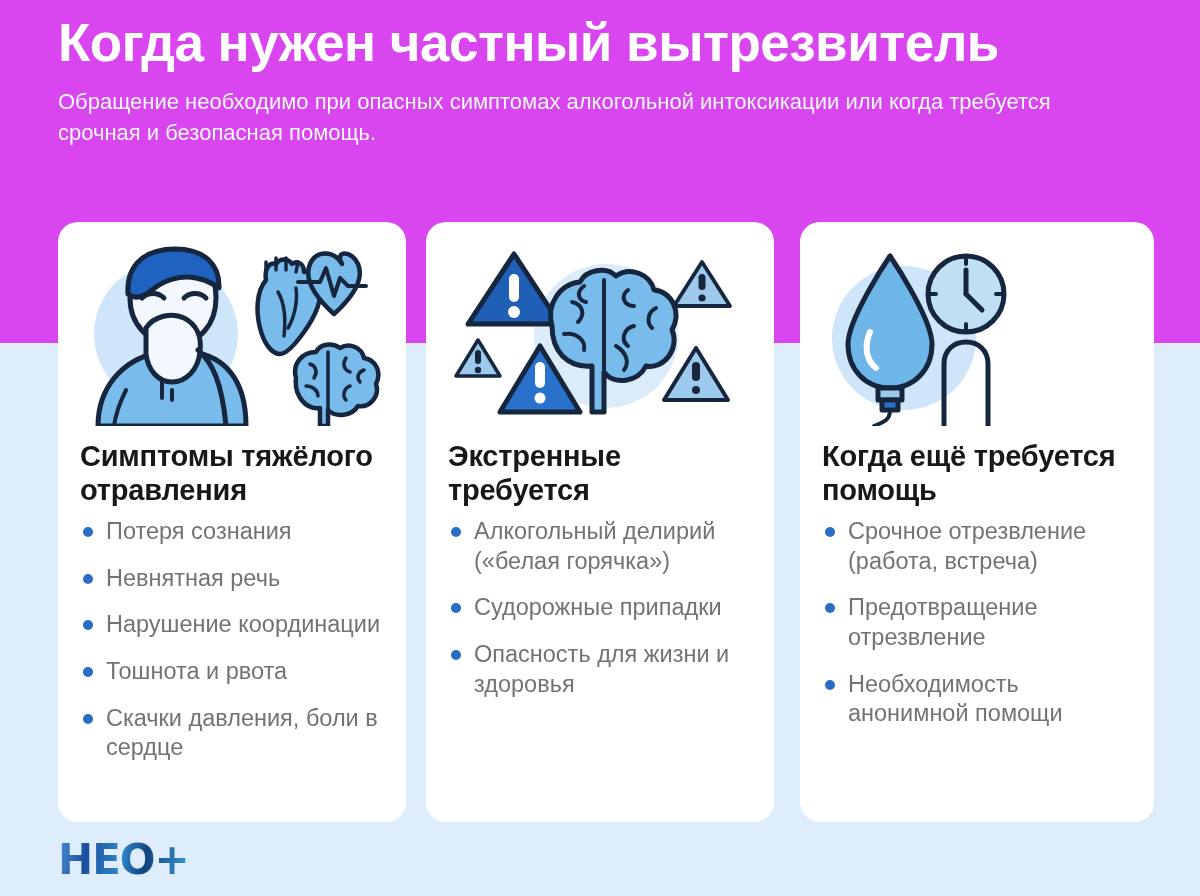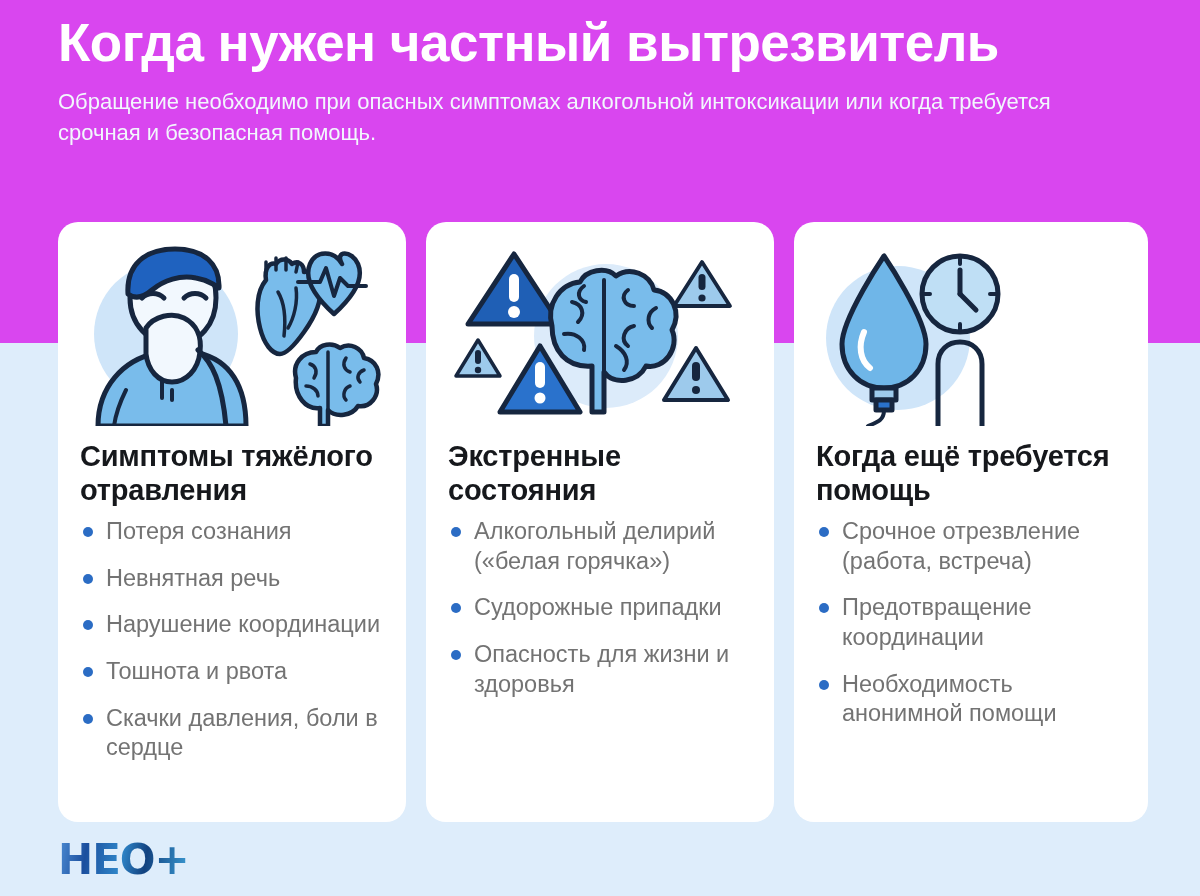--- a/index.html
+++ b/index.html
@@ -62,21 +62,21 @@
   }
   .card {
     background: #ffffff;
     border-radius: 20px;
     width: 348px;
     box-sizing: border-box;
     padding: 18px 22px 16px 22px;
     min-height: 600px;
     position: relative;
   }
-  .card-3 { width: 399px; }
+  .card-3 { width: 399px; margin-left: 6px; }
 
   .illus {
     position: relative;
     height: 190px;
     margin: 0 0 10px 0;
   }
 
   .card-title {
     margin: 0 0 8px 0;
     color: #16181c;
@@ -257,21 +257,21 @@
             <path d="M124 62 C134 64 138 74 130 82" fill="none" stroke-width="4"></path>
             <path d="M116 94 C128 92 138 100 136 110" fill="none" stroke-width="4"></path>
             <path d="M136 46 C128 52 130 60 138 62" fill="none" stroke-width="4"></path>
             <path d="M180 50 C172 56 176 66 186 66" fill="none" stroke-width="4"></path>
             <path d="M186 86 C176 88 172 100 180 106" fill="none" stroke-width="4"></path>
             <path d="M208 68 C200 72 198 82 204 88" fill="none" stroke-width="4"></path>
             <path d="M168 106 C178 112 182 122 176 130" fill="none" stroke-width="4"></path>
           </g>
         </svg>
       </div>
-      <h2 class="card-title">Экстренные состояния</h2>
+      <h2 class="card-title">Экстренные требуется</h2>
       <ul class="bullets">
         <li>Алкогольный делирий («белая горячка»)</li>
         <li>Судорожные припадки</li>
         <li>Опасность для жизни и здоровья</li>
       </ul>
     </div>
 
     <div class="card card-3">
       <div class="illus">
         <svg width="310" height="186" viewBox="0 0 310 186">
@@ -295,21 +295,21 @@
           </g>
 
           <g stroke="#16263f" stroke-width="5" stroke-linecap="round" fill="none">
             <path d="M122 186 L122 124 C122 110 132 102 144 102 C156 102 166 110 166 124 L166 186"></path>
           </g>
         </svg>
       </div>
       <h2 class="card-title">Когда ещё требуется помощь</h2>
       <ul class="bullets">
         <li>Срочное отрезвление (работа, встреча)</li>
-        <li>Предотвращение координации</li>
+        <li>Предотвращение отрезвление</li>
         <li>Необходимость анонимной помощи</li>
       </ul>
     </div>
 
   </div>
 
   <div class="logo">
     <span class="logo-text"><span>НЕО</span><span>+</span></span>
   </div>
 

